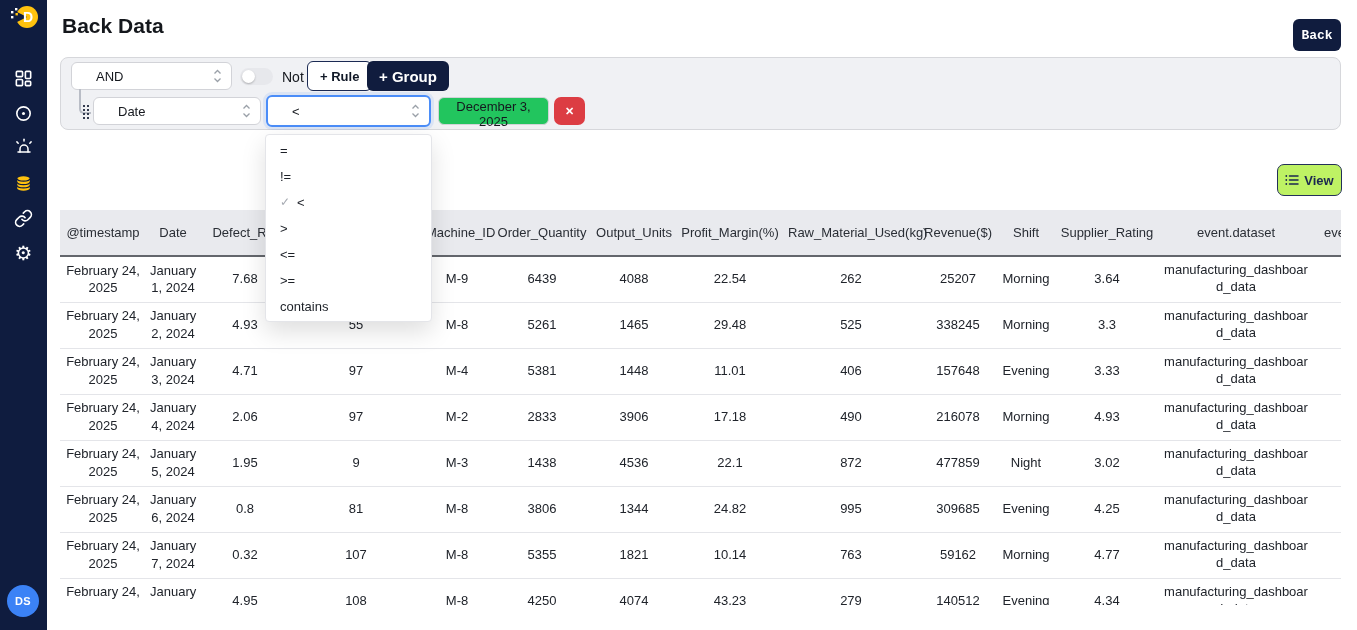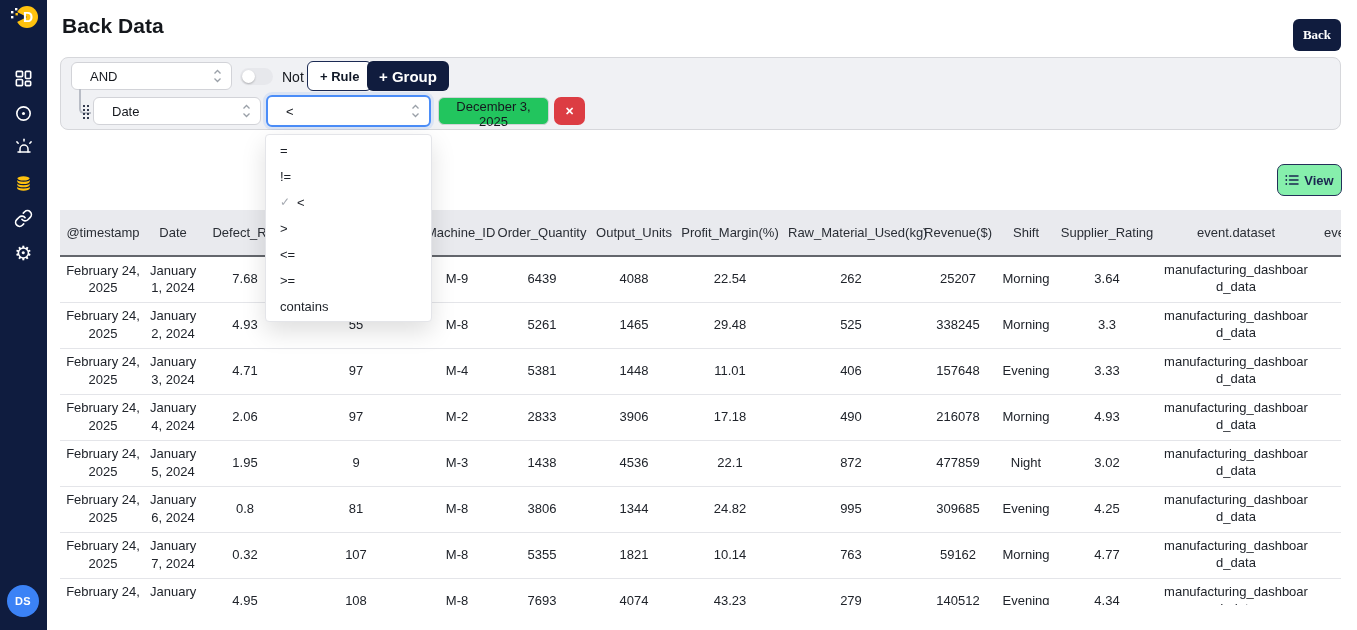--- a/index.html
+++ b/index.html
@@ -14,27 +14,27 @@
   .nav-btn{width:47px;height:24px;background:none;border:none;display:flex;align-items:center;justify-content:center;cursor:pointer;padding:0;}
   .gear-glyph{color:#ffffff;font-size:20px;line-height:22px;font-family:"DejaVu Sans",sans-serif;}
   .avatar{position:absolute;left:7px;top:585px;width:32px;height:32px;border-radius:50%;
           background:#3b82f6;color:#fff;font-size:11px;font-weight:700;display:flex;
           align-items:center;justify-content:center;letter-spacing:.4px;cursor:pointer;}
 
   
   .title{position:absolute;left:62px;top:14px;margin:0;font-size:21px;font-weight:700;color:#14171c;}
   .back-btn{position:absolute;left:1293px;top:19px;width:48px;height:32px;background:#101c3e;
             color:#fff;border:none;border-radius:6px;font-size:13px;font-weight:600;cursor:pointer;
-            font-family:Liberation Serif, serif;}
+            font-family:Liberation Mono, monospace;}
 
   
   .filter-box{position:absolute;left:60px;top:57px;width:1281px;height:73px;background:#f0f1f4;
               border:1px solid #d6d7db;border-radius:8px;box-sizing:border-box;}
   .select{position:absolute;display:flex;align-items:center;justify-content:space-between;
-          background:#fff;border:1px solid #d2d3d8;border-radius:6px;padding:0 9px 0 18px;
+          background:#fff;border:1px solid #d2d3d8;border-radius:6px;padding:0 9px 0 24px;
           font-size:13px;color:#15181e;box-sizing:border-box;height:28px;cursor:pointer;}
   .sel-combinator{left:10px;top:4px;width:161px;}
   .sel-field{left:32px;top:39px;width:168px;}
   .sel-operator{left:205px;top:37px;width:165px;height:32px;border:2px solid #4b8df8;
                 box-shadow:0 0 0 3px rgba(75,141,248,.12);}
   .toggle{position:absolute;left:179px;top:10px;width:33px;height:17px;border-radius:9px;
           background:#e7e8ec;cursor:pointer;}
   .knob{position:absolute;left:2px;top:2px;width:13px;height:13px;border-radius:50%;background:#fff;
         box-shadow:0 1px 2px rgba(0,0,0,.25);}
   .not-label{position:absolute;left:221px;top:11px;font-size:14px;color:#15181e;}
@@ -55,21 +55,21 @@
               border:none;border-radius:7px;color:#fff;font-size:11px;font-weight:700;cursor:pointer;
               font-family:inherit;}
 
   
   .dropdown{position:absolute;left:265px;top:134px;width:165px;background:#fff;border:1px solid #e4e5e9;
             border-radius:4px;box-shadow:0 10px 24px rgba(0,0,0,.13);padding:2px 0;z-index:40;}
   .dd-option{height:26px;display:flex;align-items:center;padding-left:14px;font-size:13px;color:#1c2027;cursor:pointer;}
   .dd-option .check{width:17px;color:#a7abb3;font-size:12px;}
 
   
-  .view-btn{position:absolute;left:1277px;top:164px;width:65px;height:32px;background:#86efac;
+  .view-btn{position:absolute;left:1277px;top:164px;width:65px;height:32px;background:#bef264;
             border:1.5px solid #233058;border-radius:7px;color:#1b2750;font-size:13px;font-weight:600;
             display:flex;align-items:center;justify-content:center;gap:5px;cursor:pointer;font-family:inherit;}
 
   
   .table-wrap{position:absolute;left:60px;top:210px;width:1281px;height:395px;overflow:hidden;}
   table{border-collapse:collapse;table-layout:fixed;width:1412px;}
   thead th{height:35px;background:#e9eaee;font-size:13px;font-weight:400;color:#2a2e35;
            border-bottom:2px solid #63666c;padding:15px 4px;box-sizing:border-box;}
   tbody td{height:46px;font-size:13px;color:#20242b;text-align:center;vertical-align:middle;
            border-bottom:1px solid #e4e5e9;line-height:1.35;padding:0 4px;box-sizing:border-box;}
@@ -362,21 +362,21 @@
             <td>4.77</td>
             <td class="dataset-col">manufacturing_dashboard_data</td>
             <td class="col-last"></td>
           </tr>
           <tr>
             <td>February 24, 2025</td>
             <td>January 8, 2024</td>
             <td>4.95</td>
             <td>108</td>
             <td>M-8</td>
-            <td>7693</td>
+            <td>4250</td>
             <td>4074</td>
             <td>43.23</td>
             <td>279</td>
             <td>140512</td>
             <td>Evening</td>
             <td>4.34</td>
             <td class="dataset-col">manufacturing_dashboard_data</td>
             <td class="col-last"></td>
           </tr>
         </tbody>

